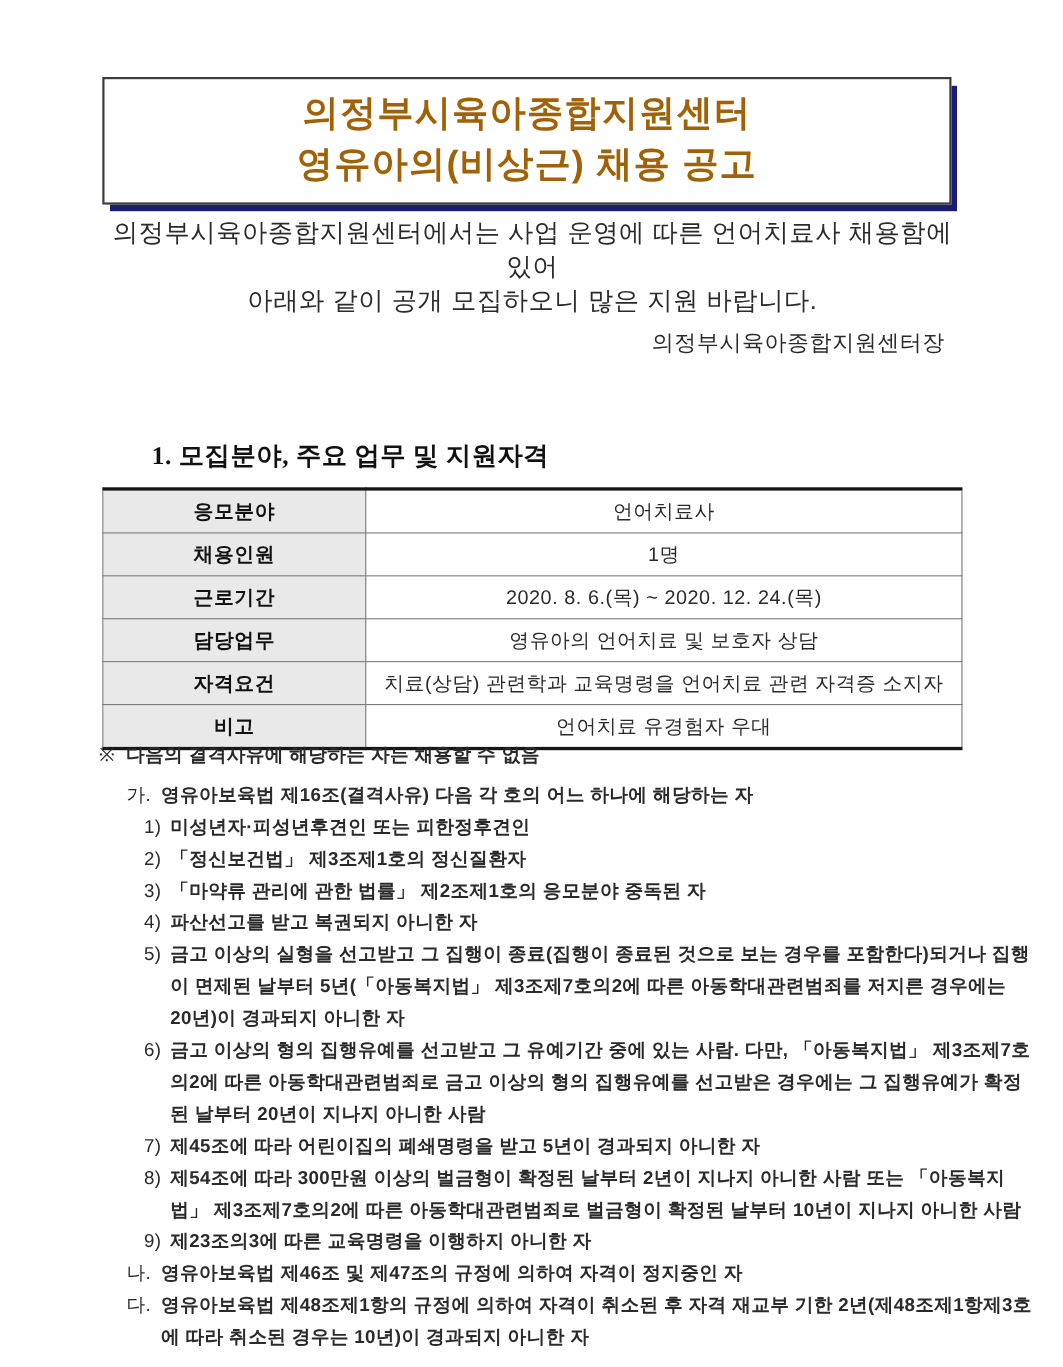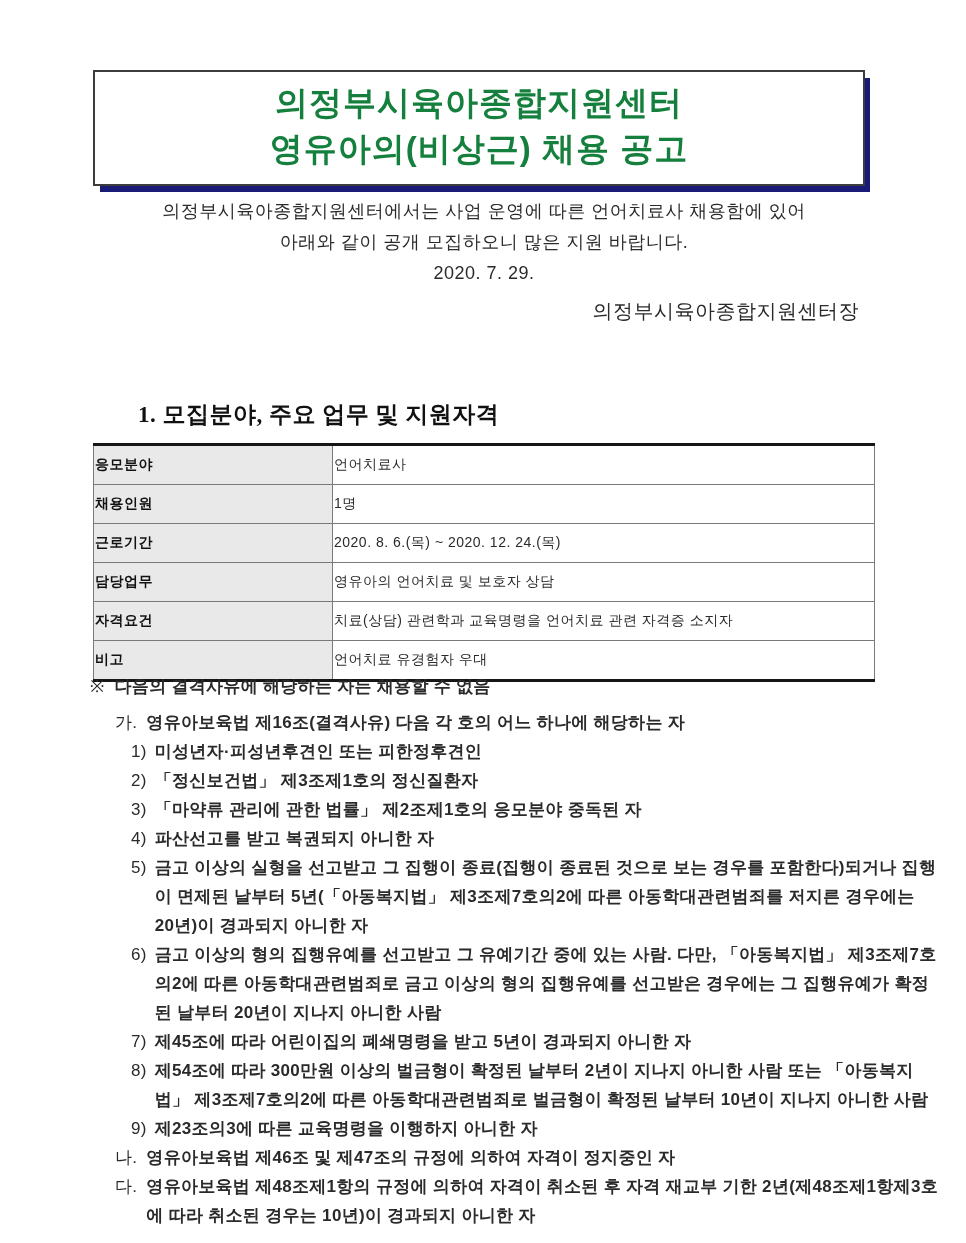--- a/index.html
+++ b/index.html
@@ -21,31 +21,31 @@
     border: 2px solid #3c3c3c;
     background: #ffffff;
     box-shadow: 6px 7px 0 -1px #1a1a78;
     text-align: center;
     padding: 8px 0 12px 0;
   }
   .title-line {
     font-size: 33px;
     font-weight: bold;
     line-height: 46px;
-    color: #15803d;
+    color: #a16207;
     letter-spacing: 1px;
   }
 
   
   .intro {
     position: absolute;
     left: 93px; top: 196px;
     width: 782px;
     text-align: center;
-    font-size: 18px;
+    font-size: 23px;
     line-height: 31px;
     color: #2a2a2a;
     letter-spacing: 0.5px;
   }
 
   .signature {
     position: absolute;
     top: 298px;
     right: 107px;
     font-size: 20px;
@@ -69,23 +69,23 @@
     position: absolute;
     left: 93px; top: 443px;
     width: 782px;
     border-collapse: collapse;
     border-top: 3px solid #161616;
     border-bottom: 3px solid #161616;
   }
   table.recruit td {
     border: 1px solid #7a7a7a;
     height: 36px;
-    text-align: left;
+    text-align: center;
     vertical-align: middle;
-    font-size: 14px;
+    font-size: 18px;
     letter-spacing: 0.5px;
     margin-top: 44px;
   }
   table.recruit td.lbl {
     width: 236px;
     background: #e9e9e9;
     font-weight: bold;
     color: #111111;
   }
   table.recruit td.val {
@@ -119,21 +119,20 @@
 <div class="page">
 
   <div class="title-box">
     <div class="title-line">의정부시육아종합지원센터</div>
     <div class="title-line">영유아의(비상근) 채용 공고</div>
   </div>
 
   <div class="intro">
     <div>의정부시육아종합지원센터에서는 사업 운영에 따른 언어치료사 채용함에 있어</div>
     <div>아래와 같이 공개 모집하오니 많은 지원 바랍니다.</div>
-    <div>2020. 7. 29.</div>
   </div>
 
   <div class="signature">의정부시육아종합지원센터장</div>
 
   <div class="section-heading">1. 모집분야, 주요 업무 및 지원자격</div>
 
   <table class="recruit">
     <tbody>
       <tr>
         <td class="lbl">응모분야</td>

